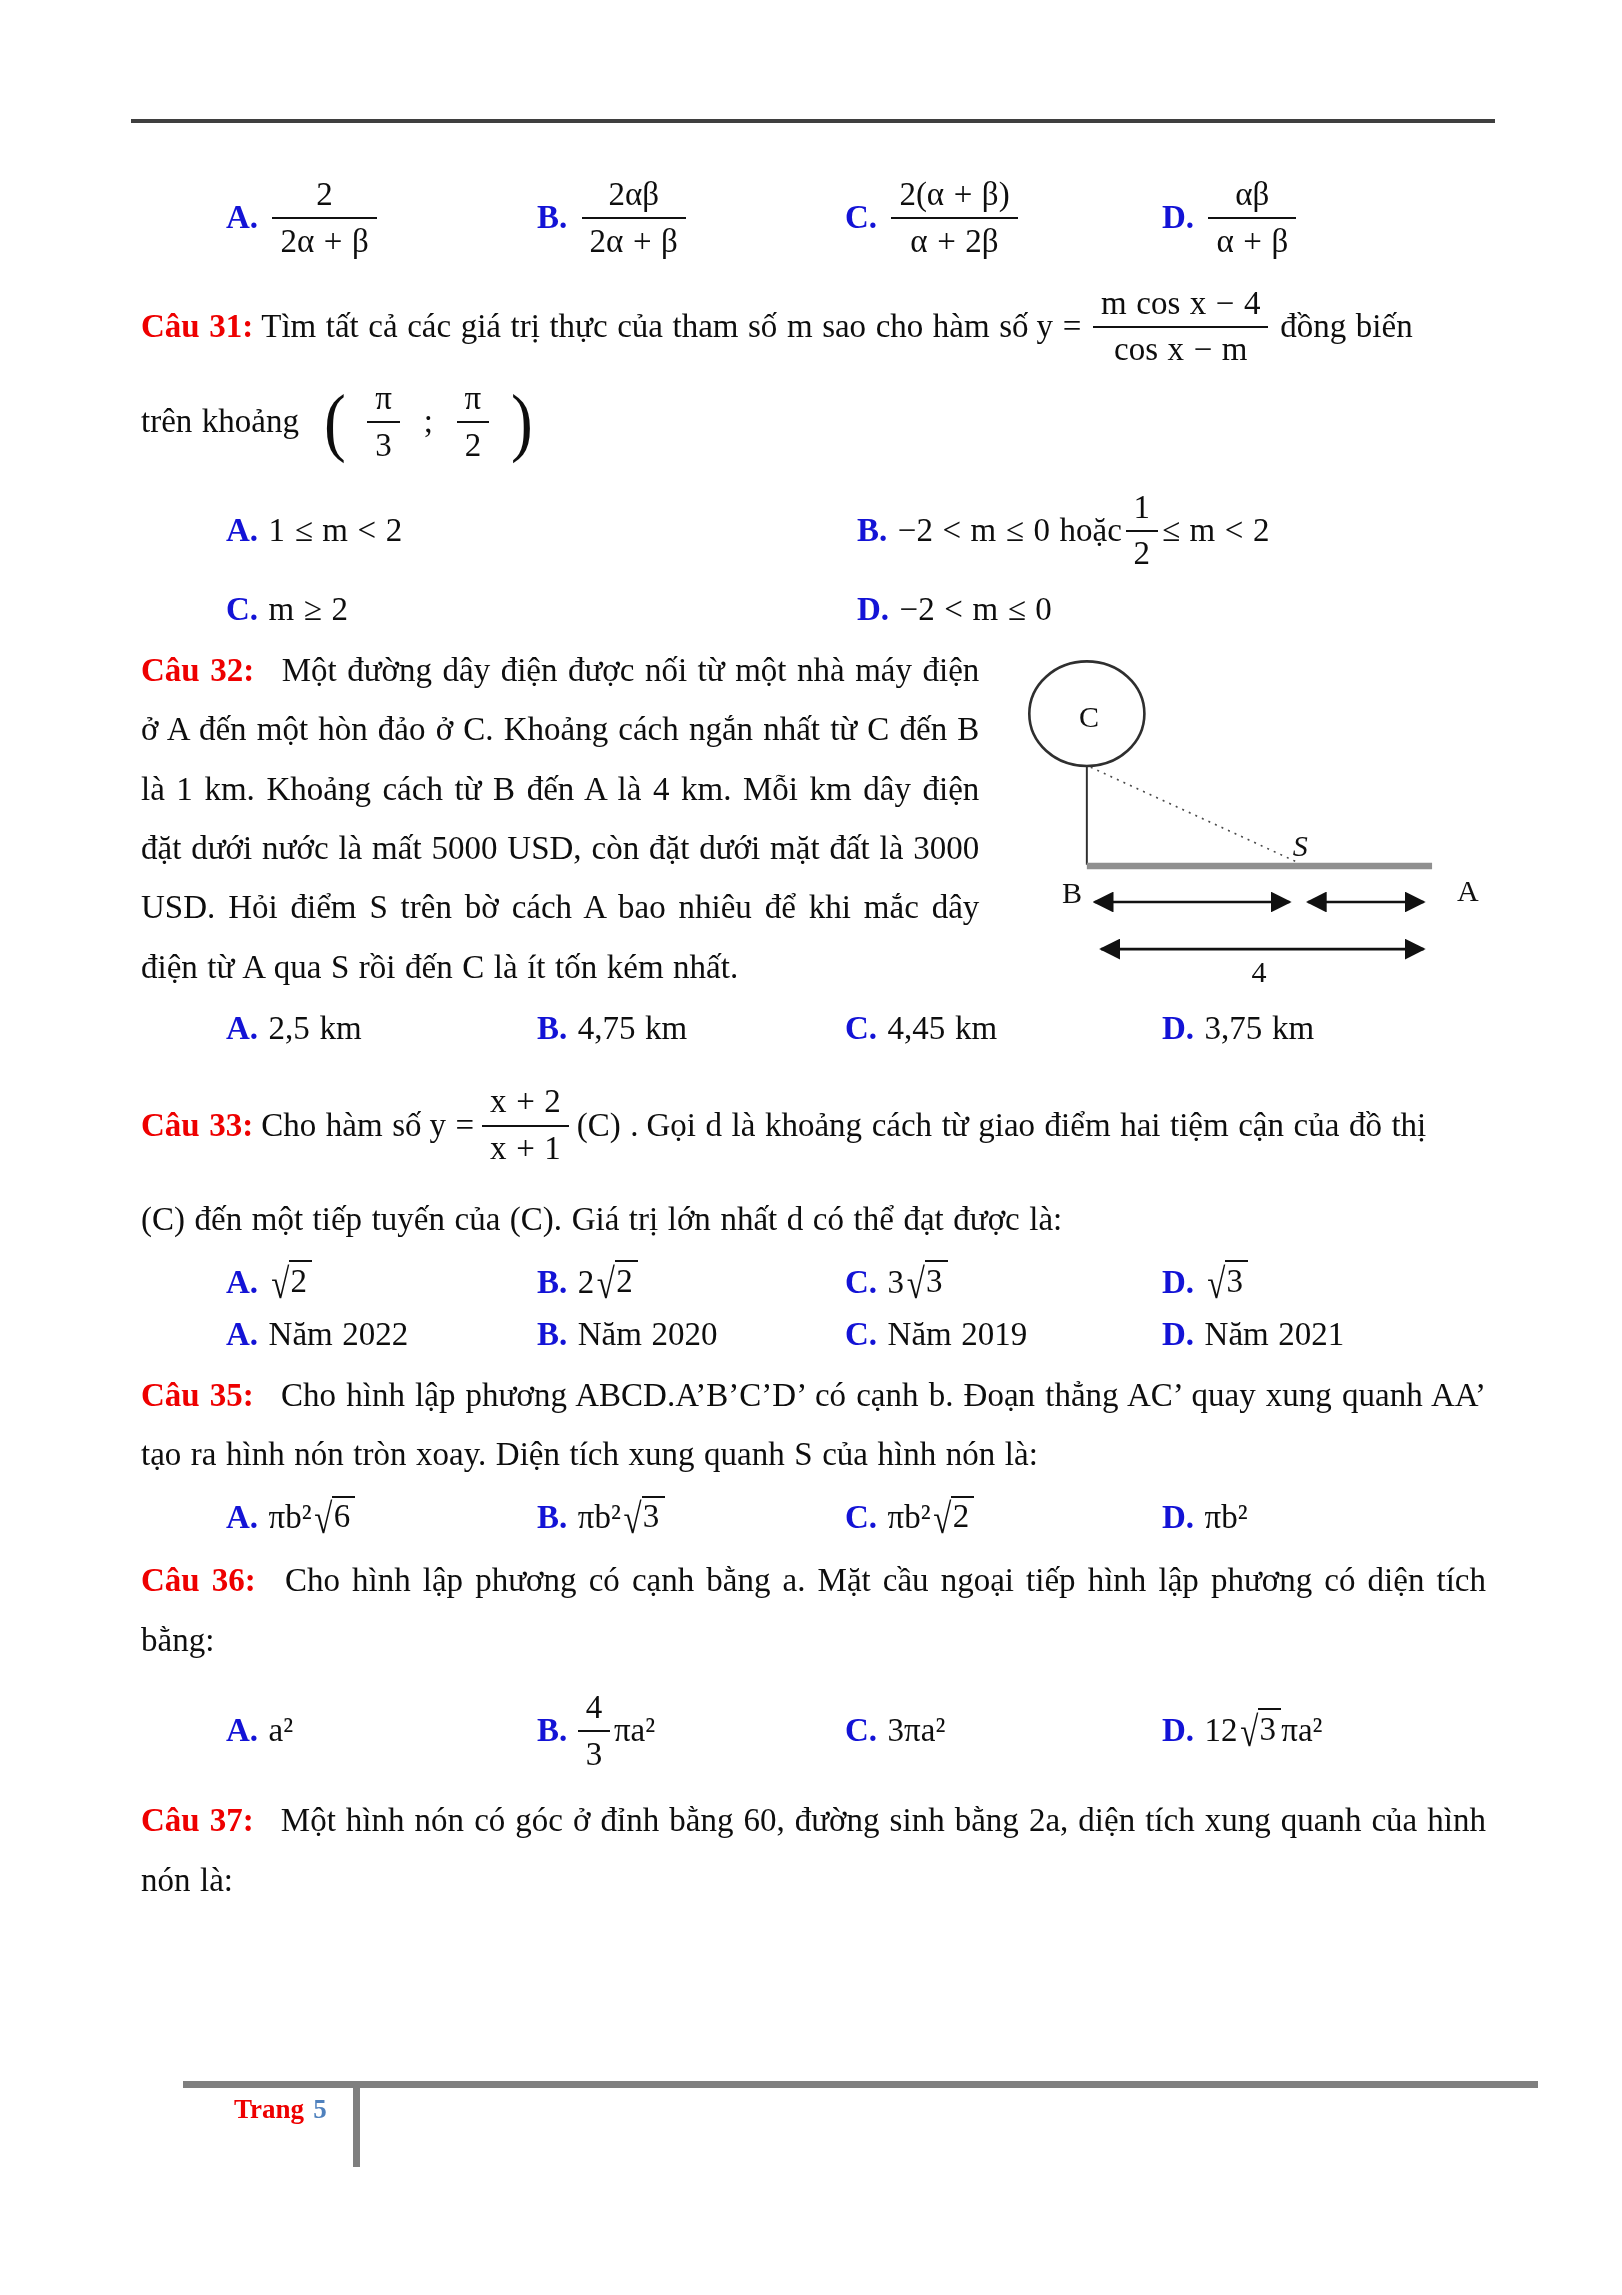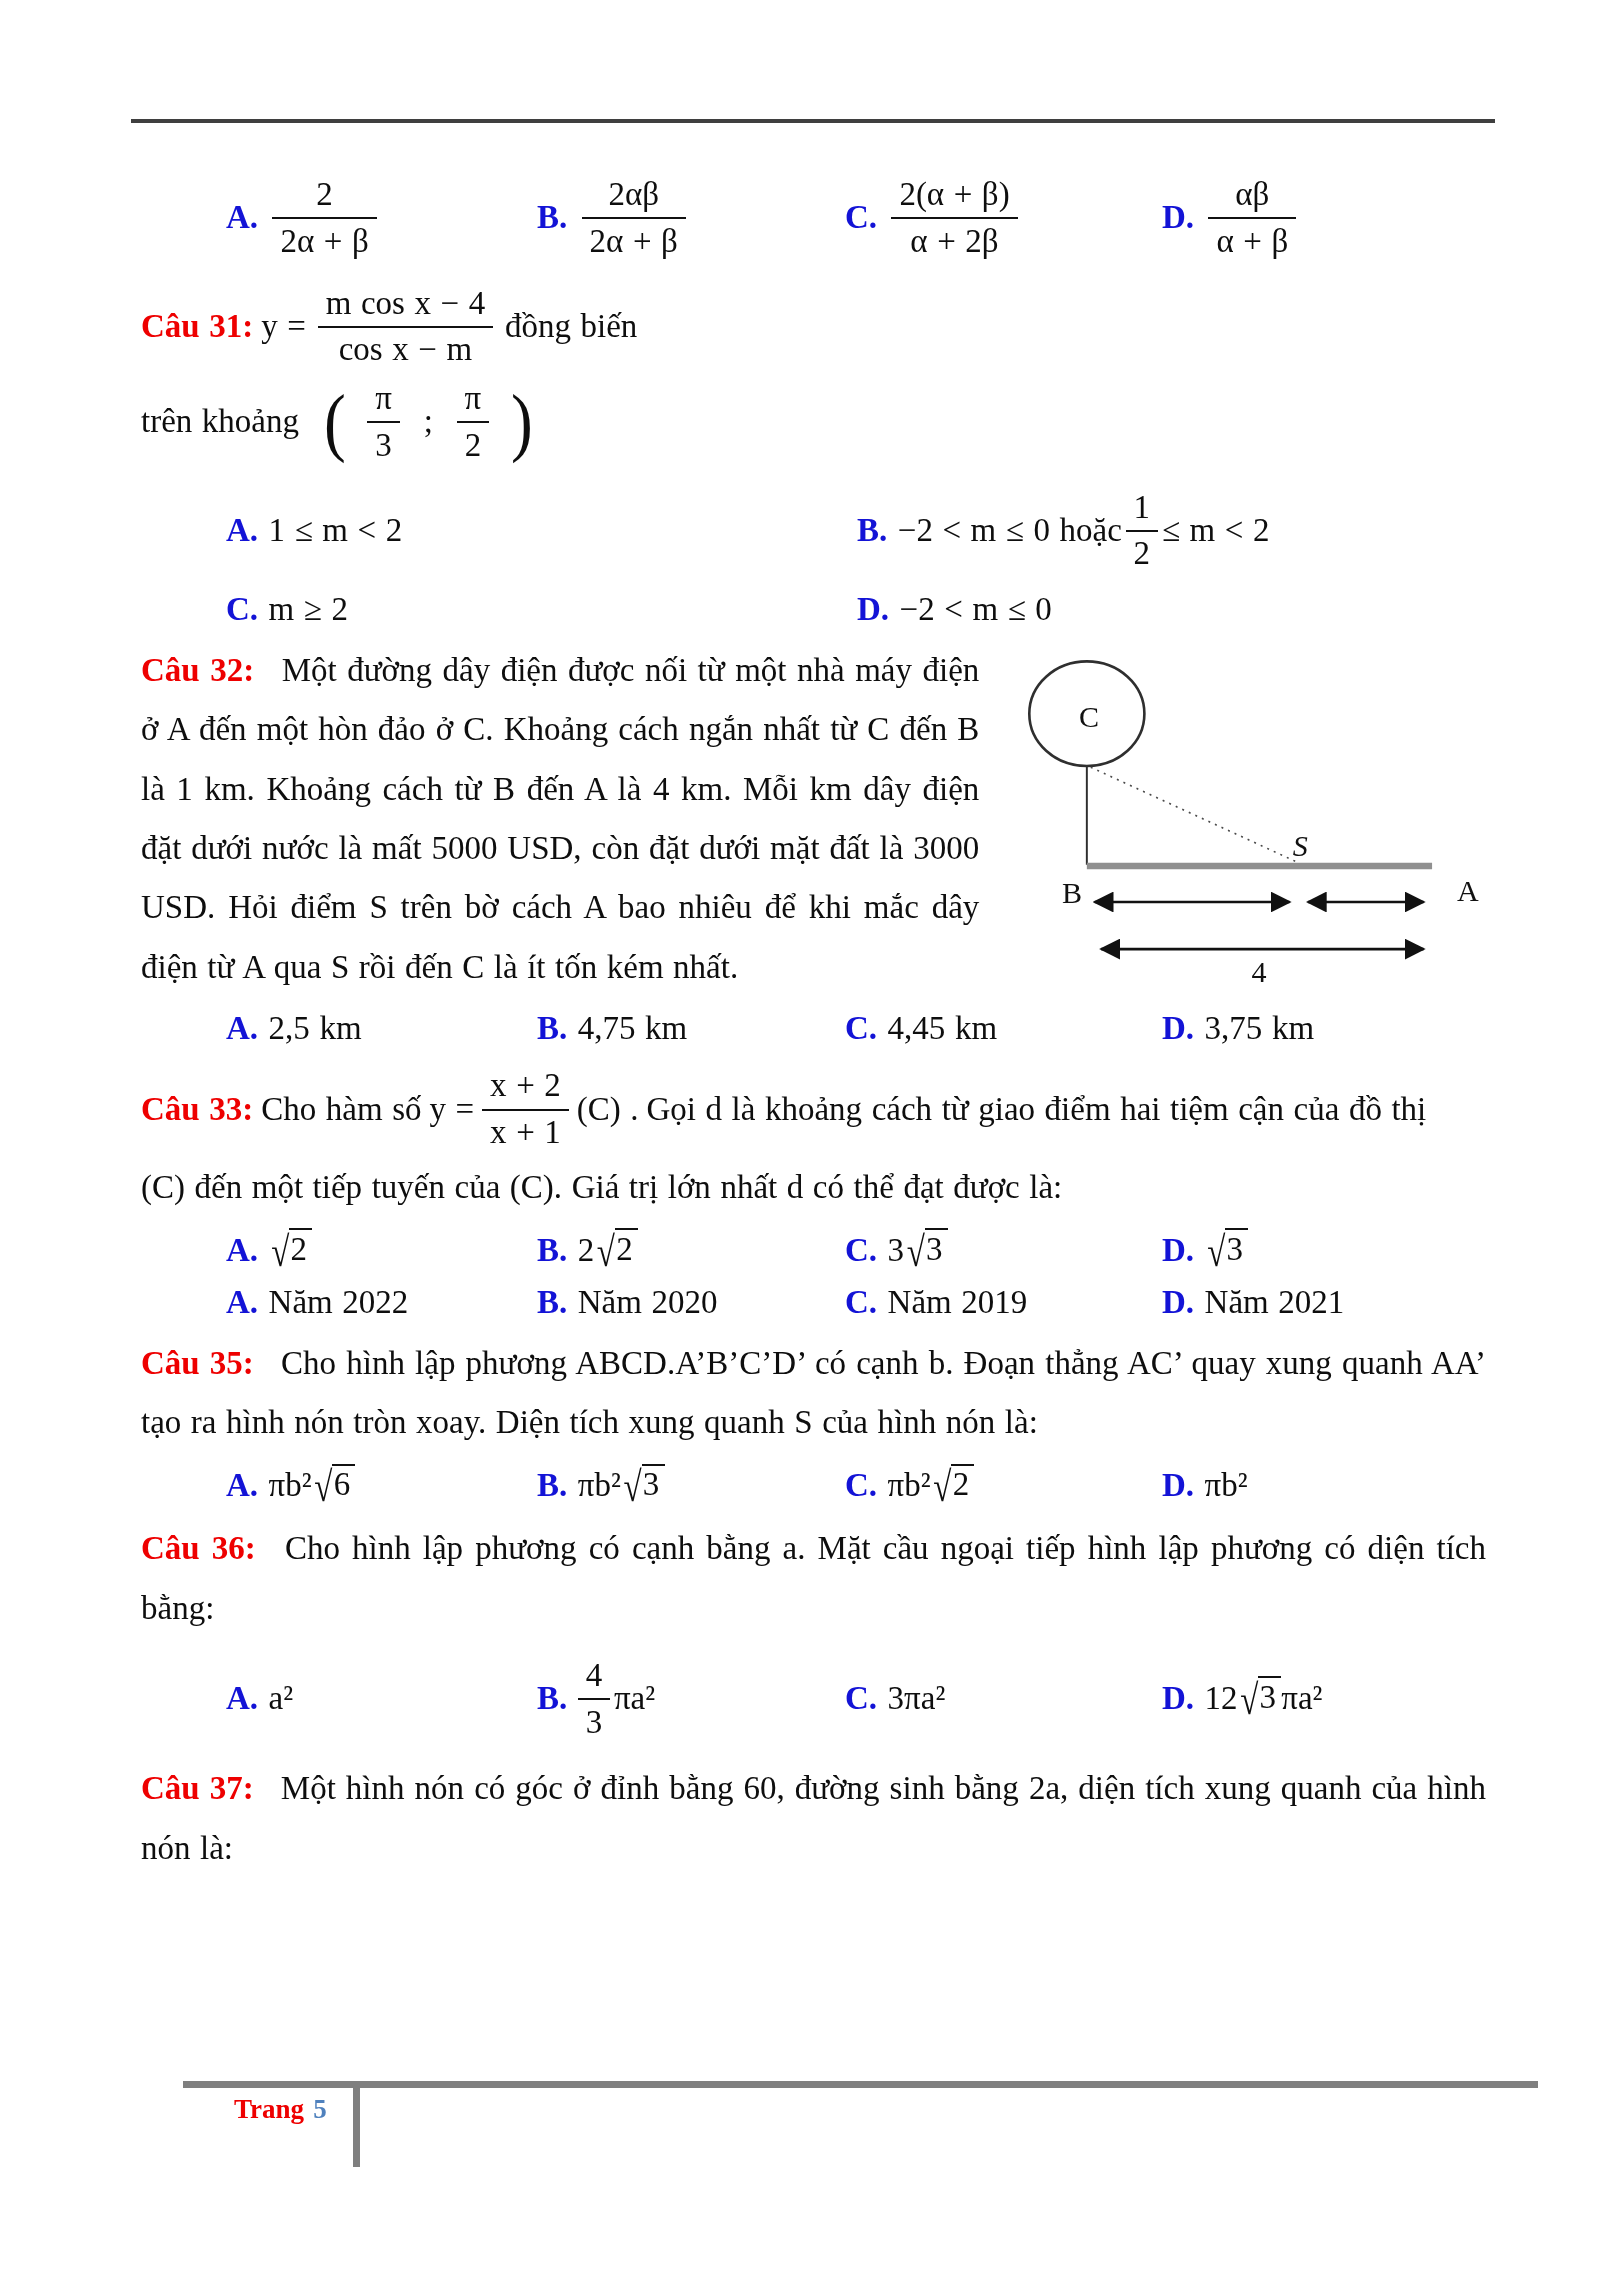--- a/index.html
+++ b/index.html
@@ -82,20 +82,21 @@
         <span class="frac">
           <span class="num">αβ</span>
           <span class="den">α + β</span>
         </span>
       </span>
     </div>
 
     <div class="qblock">
       <div class="qline">
         <b class="ql">Câu 31:</b>
+        <span>Tìm tất cả các giá trị thực của tham số m sao cho hàm số</span>
         <span>y =</span>
         <span class="frac">
           <span class="num">m cos x − 4</span>
           <span class="den">cos x − m</span>
         </span>
         <span>đồng biến</span>
       </div>
       <div class="qline" style="gap:20px">
         <span style="margin-right:6.5px">trên khoảng</span>
         <span class="bp">(</span>
@@ -181,21 +182,21 @@
           <span>3,75 km</span>
         </span>
       </div>
     </div>
 
     <div class="qblock">
       <div class="qline">
         <b class="ql">Câu 33:</b>
         <span>Cho hàm số</span>
         <span>y =</span>
-        <span class="frac" style="margin:5px 0">
+        <span class="frac" style="margin:21px 0">
           <span class="num">x + 2</span>
           <span class="den">x + 1</span>
         </span>
         <span>(C) .</span>
         <span>Gọi  d là khoảng cách từ giao điểm hai tiệm cận của đồ thị</span>
       </div>
       <div class="qpar">
         <span>(C) đến một tiếp tuyến của (C). Giá trị lớn nhất d có thể đạt được là:</span>
       </div>
       <div class="optrow">

